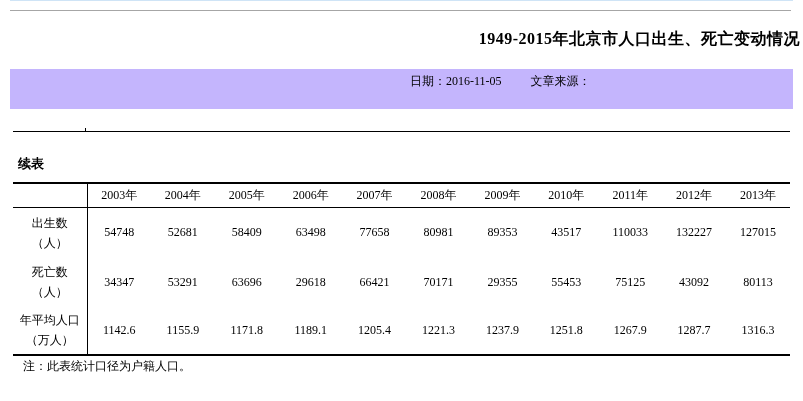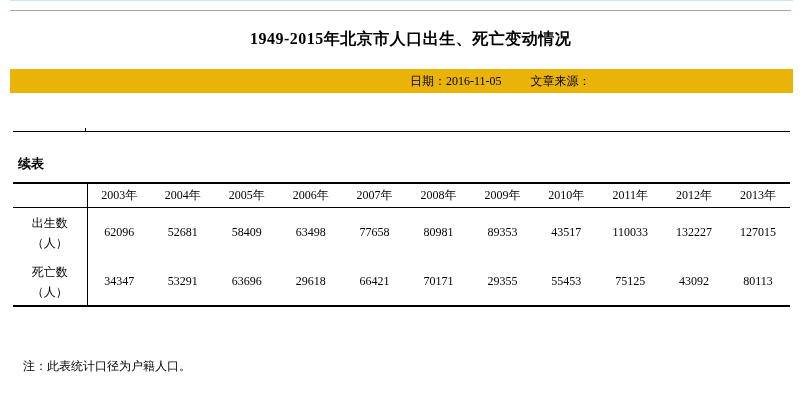--- a/index.html
+++ b/index.html
@@ -5,26 +5,26 @@
   html, body { margin: 0; padding: 0; }
   body {
     width: 803px; height: 401px; position: relative; overflow: hidden;
     background: #ffffff; color: #000;
     font-family: "Liberation Serif", "DejaVu Serif", serif;
   }
   .topline-blue { position: absolute; top: 0; left: 10px; width: 783px; height: 1px; background: #cfe4f6; }
   .topline-gray { position: absolute; top: 10px; left: 10px; width: 781px; height: 1px; background: #a6a6a6; }
   .page-title {
     position: absolute; top: 29px; left: 250px; width: 550px;
-    text-align: left; font-size: 16px; font-weight: bold; letter-spacing: 0.5px;
+    text-align: right; font-size: 16px; font-weight: bold; letter-spacing: 0.5px;
     white-space: nowrap;
   }
   .meta-bar {
-    position: absolute; top: 69px; left: 10px; width: 783px; height: 24px;
-    background: #eab308; font-size: 12px; line-height: 24px;
+    position: absolute; top: 69px; left: 10px; width: 783px; height: 40px;
+    background: #c4b5fd; font-size: 12px; line-height: 24px;
     box-sizing: border-box; padding-left: 400px; white-space: nowrap;
   }
   .meta-bar .source { margin-left: 26px; }
   .prev-table-line { position: absolute; top: 131px; left: 13px; width: 777px; height: 1px; background: #000; }
   .prev-table-tick { position: absolute; top: 128px; left: 85px; width: 1px; height: 3px; background: #000; }
   .continued-label { position: absolute; top: 155px; left: 18px; font-size: 13px; font-weight: bold; font-family: Liberation Serif, serif; }
   table.pop-table {
     position: absolute; top: 182px; left: 13px; width: 777px;
     border-collapse: collapse; table-layout: fixed;
     border-top: 2px solid #000; border-bottom: 2px solid #000;
@@ -92,21 +92,21 @@
       <th>2012年</th>
       <th>2013年</th>
     </tr>
   </thead>
   <tbody>
     <tr class="r1">
       <th class="rowhead">
         <div>出生数</div>
         <div>（人）</div>
       </th>
-      <td>62096</td>
+      <td>54748</td>
       <td>52681</td>
       <td>58409</td>
       <td>63498</td>
       <td>77658</td>
       <td>80981</td>
       <td>89353</td>
       <td>43517</td>
       <td>110033</td>
       <td>132227</td>
       <td>127015</td>
@@ -121,16 +121,33 @@
       <td>63696</td>
       <td>29618</td>
       <td>66421</td>
       <td>70171</td>
       <td>29355</td>
       <td>55453</td>
       <td>75125</td>
       <td>43092</td>
       <td>80113</td>
     </tr>
+    <tr class="r3">
+      <th class="rowhead">
+        <div>年平均人口</div>
+        <div>（万人）</div>
+      </th>
+      <td>1142.6</td>
+      <td>1155.9</td>
+      <td>1171.8</td>
+      <td>1189.1</td>
+      <td>1205.4</td>
+      <td>1221.3</td>
+      <td>1237.9</td>
+      <td>1251.8</td>
+      <td>1267.9</td>
+      <td>1287.7</td>
+      <td>1316.3</td>
+    </tr>
   </tbody>
 </table>
 
 <div class="footnote">注：此表统计口径为户籍人口。</div>
 
 </body></html>

